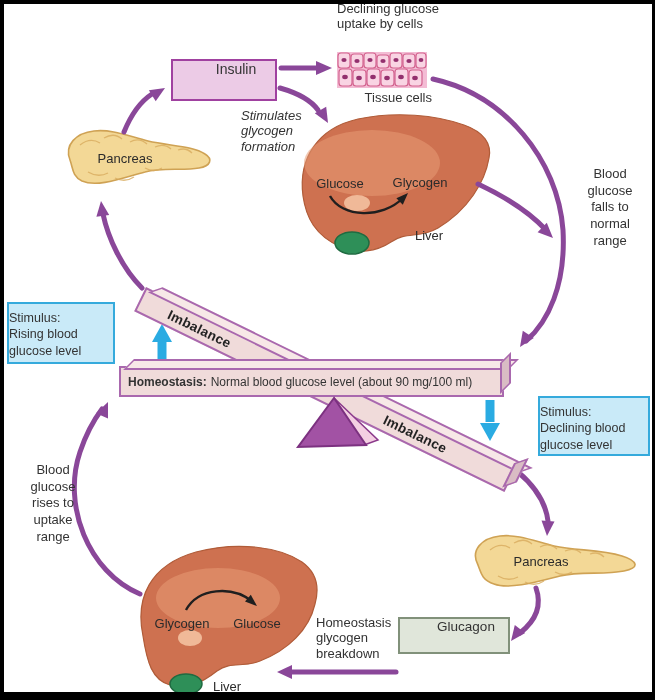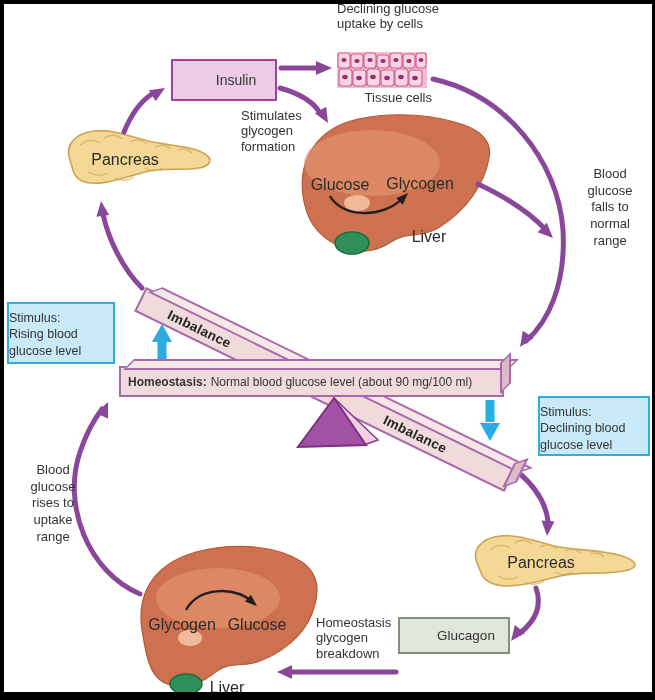--- a/index.html
+++ b/index.html
@@ -16,41 +16,41 @@
     position:relative;width:655px;height:700px;background:#ffffff;
     font-family:"Liberation Sans","DejaVu Sans",sans-serif;color:var(--text_color);
     overflow:hidden;
   }
   .frame{position:absolute;inset:0;border:4px solid #000;border-right-width:3px;border-bottom-width:8px;pointer-events:none;z-index:50;}
   svg{position:absolute;left:0;top:0;}
   .txt{position:absolute;font-size:13px;line-height:1.18;color:var(--text_color);}
   .ctr{text-align:right;}
   .wrap5{line-height:1.28;text-align:center;}
   
-  .node-box{position:absolute;box-sizing:border-box;display:flex;align-items:center;justify-content:center;font-size:14px;padding-left:24px;}
+  .node-box{position:absolute;box-sizing:border-box;display:flex;align-items:flex-start;justify-content:center;font-size:14px;padding-left:24px;}
   #insulin-box{left:171px;top:59px;width:106px;height:42px;background:var(--insulin_fill);border:2px solid var(--insulin_border);}
   #glucagon-box{left:398px;top:617px;width:112px;height:37px;background:var(--glucagon_fill);border:2px solid var(--glucagon_border);font-size:13.5px;}
   .stimulus{position:absolute;box-sizing:border-box;background:var(--stimulus_fill);border:2px solid var(--stimulus_border);
     font-size:12.5px;line-height:1.3;padding:6px 0;white-space:pre-line;}
   #stimulus-rising{left:7px;top:302px;width:108px;height:62px;}
   #stimulus-declining{left:538px;top:396px;width:112px;height:60px;}
   
   .bar{position:absolute;box-sizing:border-box;background:var(--bar_fill);border:2px solid var(--bar_border);}
   .bar::before{content:'';position:absolute;left:2px;top:-9px;width:100%;height:7px;background:var(--bar_top);
     border:2px solid var(--bar_border);transform:skewX(-45deg);transform-origin:0 100%;}
   .bar::after{content:'';position:absolute;right:-9px;top:-5px;width:7px;height:100%;background:var(--bar_side);
     border:2px solid var(--bar_border);transform:skewY(-45deg);transform-origin:0 0;}
   #tilted-bar{left:146px;top:287px;width:412px;height:27px;transform:rotate(26deg);transform-origin:0 0;z-index:2;}
   #homeo-bar{left:119px;top:366px;width:385px;height:31px;z-index:3;display:flex;align-items:center;padding-left:7px;font-size:12px;white-space:nowrap;}
   #homeo-bar b{margin-right:4px;}
   .imbalance{position:absolute;top:5px;font-size:13.5px;font-weight:bold;color:#222;letter-spacing:.3px;}
   #imbalance-left{left:30px;}
   #imbalance-right{left:270px;}
   #triangle-svg{left:290px;top:396px;z-index:4;}
-  .organ-label{position:absolute;font-size:16px;text-align:center;color:#2b2b2b;}
+  .organ-label{position:absolute;font-size:13px;text-align:center;color:#2b2b2b;}
 </style>
 </head>
 <body>
 
 <div id="stage">
   <div class="frame"></div>
 
   <svg width="655" height="700" viewBox="0 0 655 700">
 
     <g>
@@ -175,21 +175,21 @@
   </div>
   <div id="stimulus-rising" class="stimulus">Stimulus:
 Rising blood
 glucose level</div>
   <div id="stimulus-declining" class="stimulus">Stimulus:
 Declining blood
 glucose level</div>
 
   <div class="txt" style="left:337px;top:1px;width:104px;">Declining glucose uptake by cells</div>
   <div class="txt ctr" style="left:332px;top:90px;width:100px;">Tissue cells</div>
-  <div class="txt" style="left:241px;top:108px;width:80px;">Stimulates glycogen formation</div>
+  <div class="txt" style="left:241px;top:108px;width:80px;font-style:italic;">Stimulates glycogen formation</div>
   <div class="txt wrap5" style="left:575px;top:166px;width:70px;">Blood glucose falls to normal range</div>
   <div class="txt wrap5" style="left:18px;top:462px;width:70px;">Blood glucose rises to uptake range</div>
   <div class="txt" style="left:316px;top:615px;width:82px;">Homeostasis glycogen breakdown</div>
 
   <div class="organ-label" style="left:85px;top:151px;width:80px;">Pancreas</div>
   <div class="organ-label" style="left:501px;top:554px;width:80px;">Pancreas</div>
   <div class="organ-label" style="left:399px;top:228px;width:60px;">Liver</div>
   <div class="organ-label" style="left:197px;top:679px;width:60px;">Liver</div>
 
   <div class="organ-label" style="left:307px;top:176px;width:66px;">Glucose</div>

